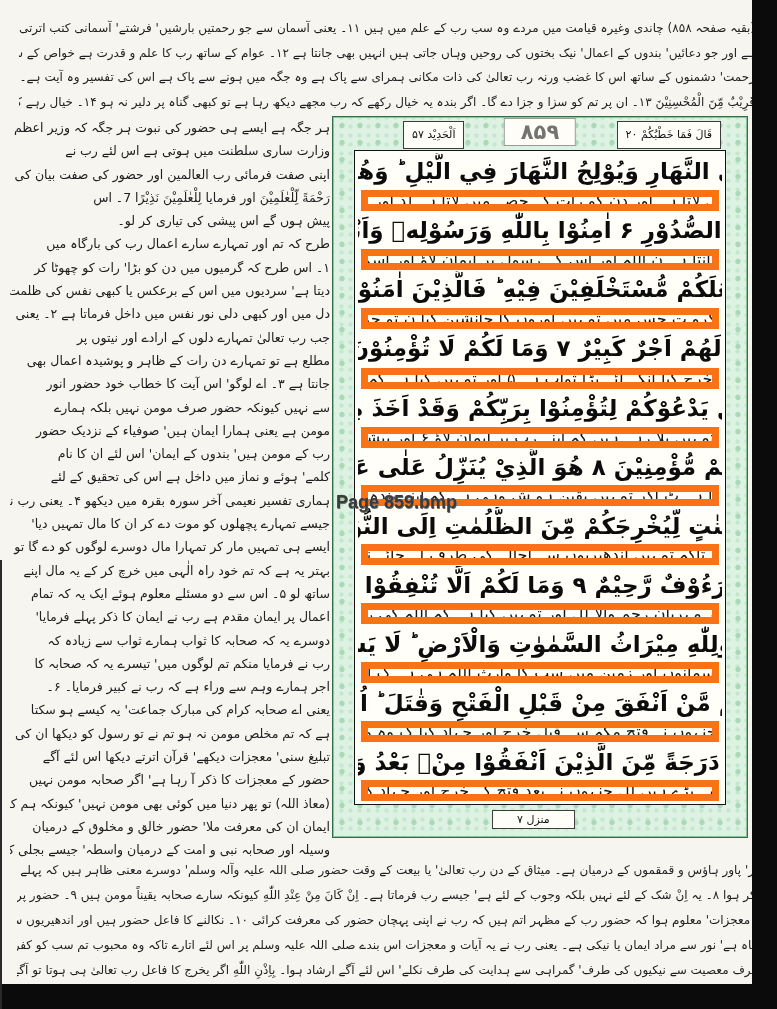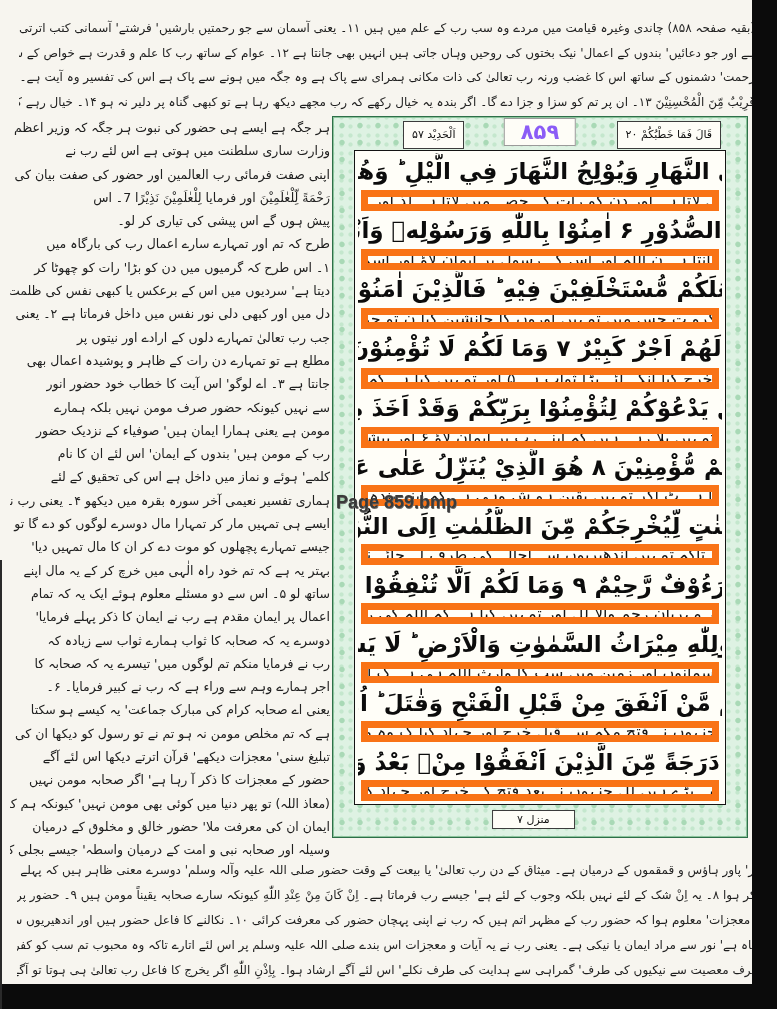--- a/index.html
+++ b/index.html
@@ -52,21 +52,21 @@
     background:#fefdf7; border:1px solid #3c3c3c;
     font-size:11px; line-height:18px; padding:4px 8px;
     direction:rtl; white-space:nowrap; color:#111;
   }
   .hdr-box.left  { left:70px; }
   .hdr-box.right { right:26px; }
   .hdr-page {
     position:absolute; top:1px; left:50%; transform:translateX(-50%);
     background:#fefdf7; border:1px solid #9a9a9a;
     font-size:21px; font-weight:bold; line-height:26px; padding:0 16px;
-    color:#8b5cf6;
+    color:#737373;
   }
   .frame-body {
     position:absolute; left:21px; right:21px; top:33px; bottom:32px;
     background:#fffef8;
     border:1.5px solid #141414;
     display:flex; flex-direction:column;
     padding:2px 3px;
     overflow:hidden;
   }
   .row-arabic {
@@ -159,23 +159,23 @@
     <div class="c-line">سے نہیں کیونکہ حضور صرف مومن نہیں بلکہ ہمارے</div>
 
     <div class="c-line">مومن ہے یعنی ہمارا ایمان ہیں' صوفیاء کے نزدیک حضور</div>
 
     <div class="c-line">رب کے مومن ہیں' بندوں کے ایمان' اس لئے ان کا نام</div>
 
     <div class="c-line">کلمے' ہوئے و نماز میں داخل ہے اس کی تحقیق کے لئے</div>
 
     <div class="c-line">ہماری تفسیر نعیمی آخر سورہ بقرہ میں دیکھو ۴۔ یعنی رب نے</div>
 
+    <div class="c-line">جیسے تمہارے پچھلوں کو موت دے کر ان کا مال تمہیں دیا'</div>
+
     <div class="c-line">ایسے ہی تمہیں مار کر تمہارا مال دوسرے لوگوں کو دے گا تو</div>
-
-    <div class="c-line">جیسے تمہارے پچھلوں کو موت دے کر ان کا مال تمہیں دیا'</div>
 
     <div class="c-line">بہتر یہ ہے کہ تم خود راہ الٰہی میں خرچ کر کے یہ مال اپنے</div>
 
     <div class="c-line">ساتھ لو ۵۔ اس سے دو مسئلے معلوم ہوئے ایک یہ کہ تمام</div>
 
     <div class="c-line">اعمال پر ایمان مقدم ہے رب نے ایمان کا ذکر پہلے فرمایا'</div>
 
     <div class="c-line">دوسرے یہ کہ صحابہ کا ثواب ہمارے ثواب سے زیادہ کہ</div>
 
     <div class="c-line">رب نے فرمایا منکم تم لوگوں میں' تیسرے یہ کہ صحابہ کا</div>

